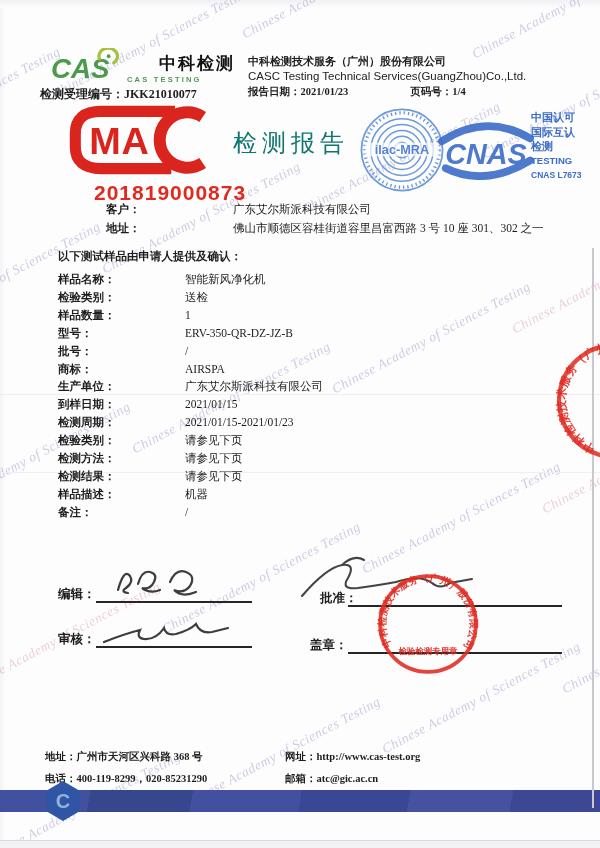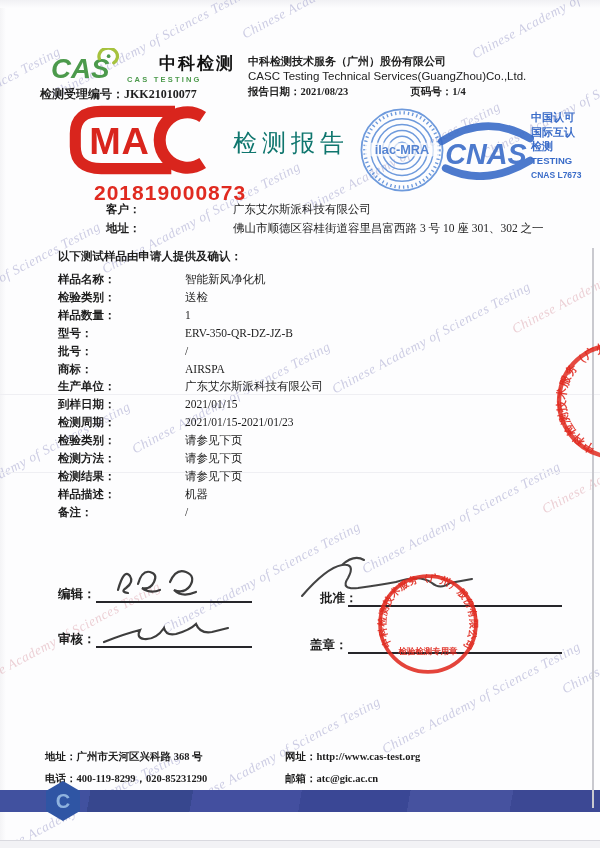--- a/index.html
+++ b/index.html
@@ -111,21 +111,21 @@
   </div>
   <div class="hdr accept-line" style="position:absolute;left:40px;top:86px;">
     <span>检测受理编号：</span><span>JKK21010077</span>
   </div>
 
   <div class="hdr hdr-right" style="position:absolute;left:248px;top:54px;">
     <div class="hdr-co-cn">中科检测技术服务（广州）股份有限公司</div>
     <div class="hdr-co-en">CASC Testing Technical Services(GuangZhou)Co.,Ltd.</div>
     <div class="hdr-line3">
       <span>报告日期：</span>
-        <span>2021/08/23</span>
+        <span>2021/01/23</span>
       <span class="hdr-page">页码号：</span>
         <span>1/4</span>
     </div>
   </div>
 
   <div class="cma-wrap">
     <svg width="172" height="72" viewBox="0 0 175 78">
       <path d="M 120 8 L 40 8 Q 12 8 12 32 L 12 46 Q 12 70 40 70 L 116 70" fill="none" stroke="#d9251d" stroke-width="12"></path>
       <path d="M 150 14 A 30 30 0 1 0 150 64" fill="none" stroke="#d9251d" stroke-width="13"></path>
       <text x="27" y="54" font-size="41" font-weight="bold" fill="#d9251d" letter-spacing="1">MA</text>

